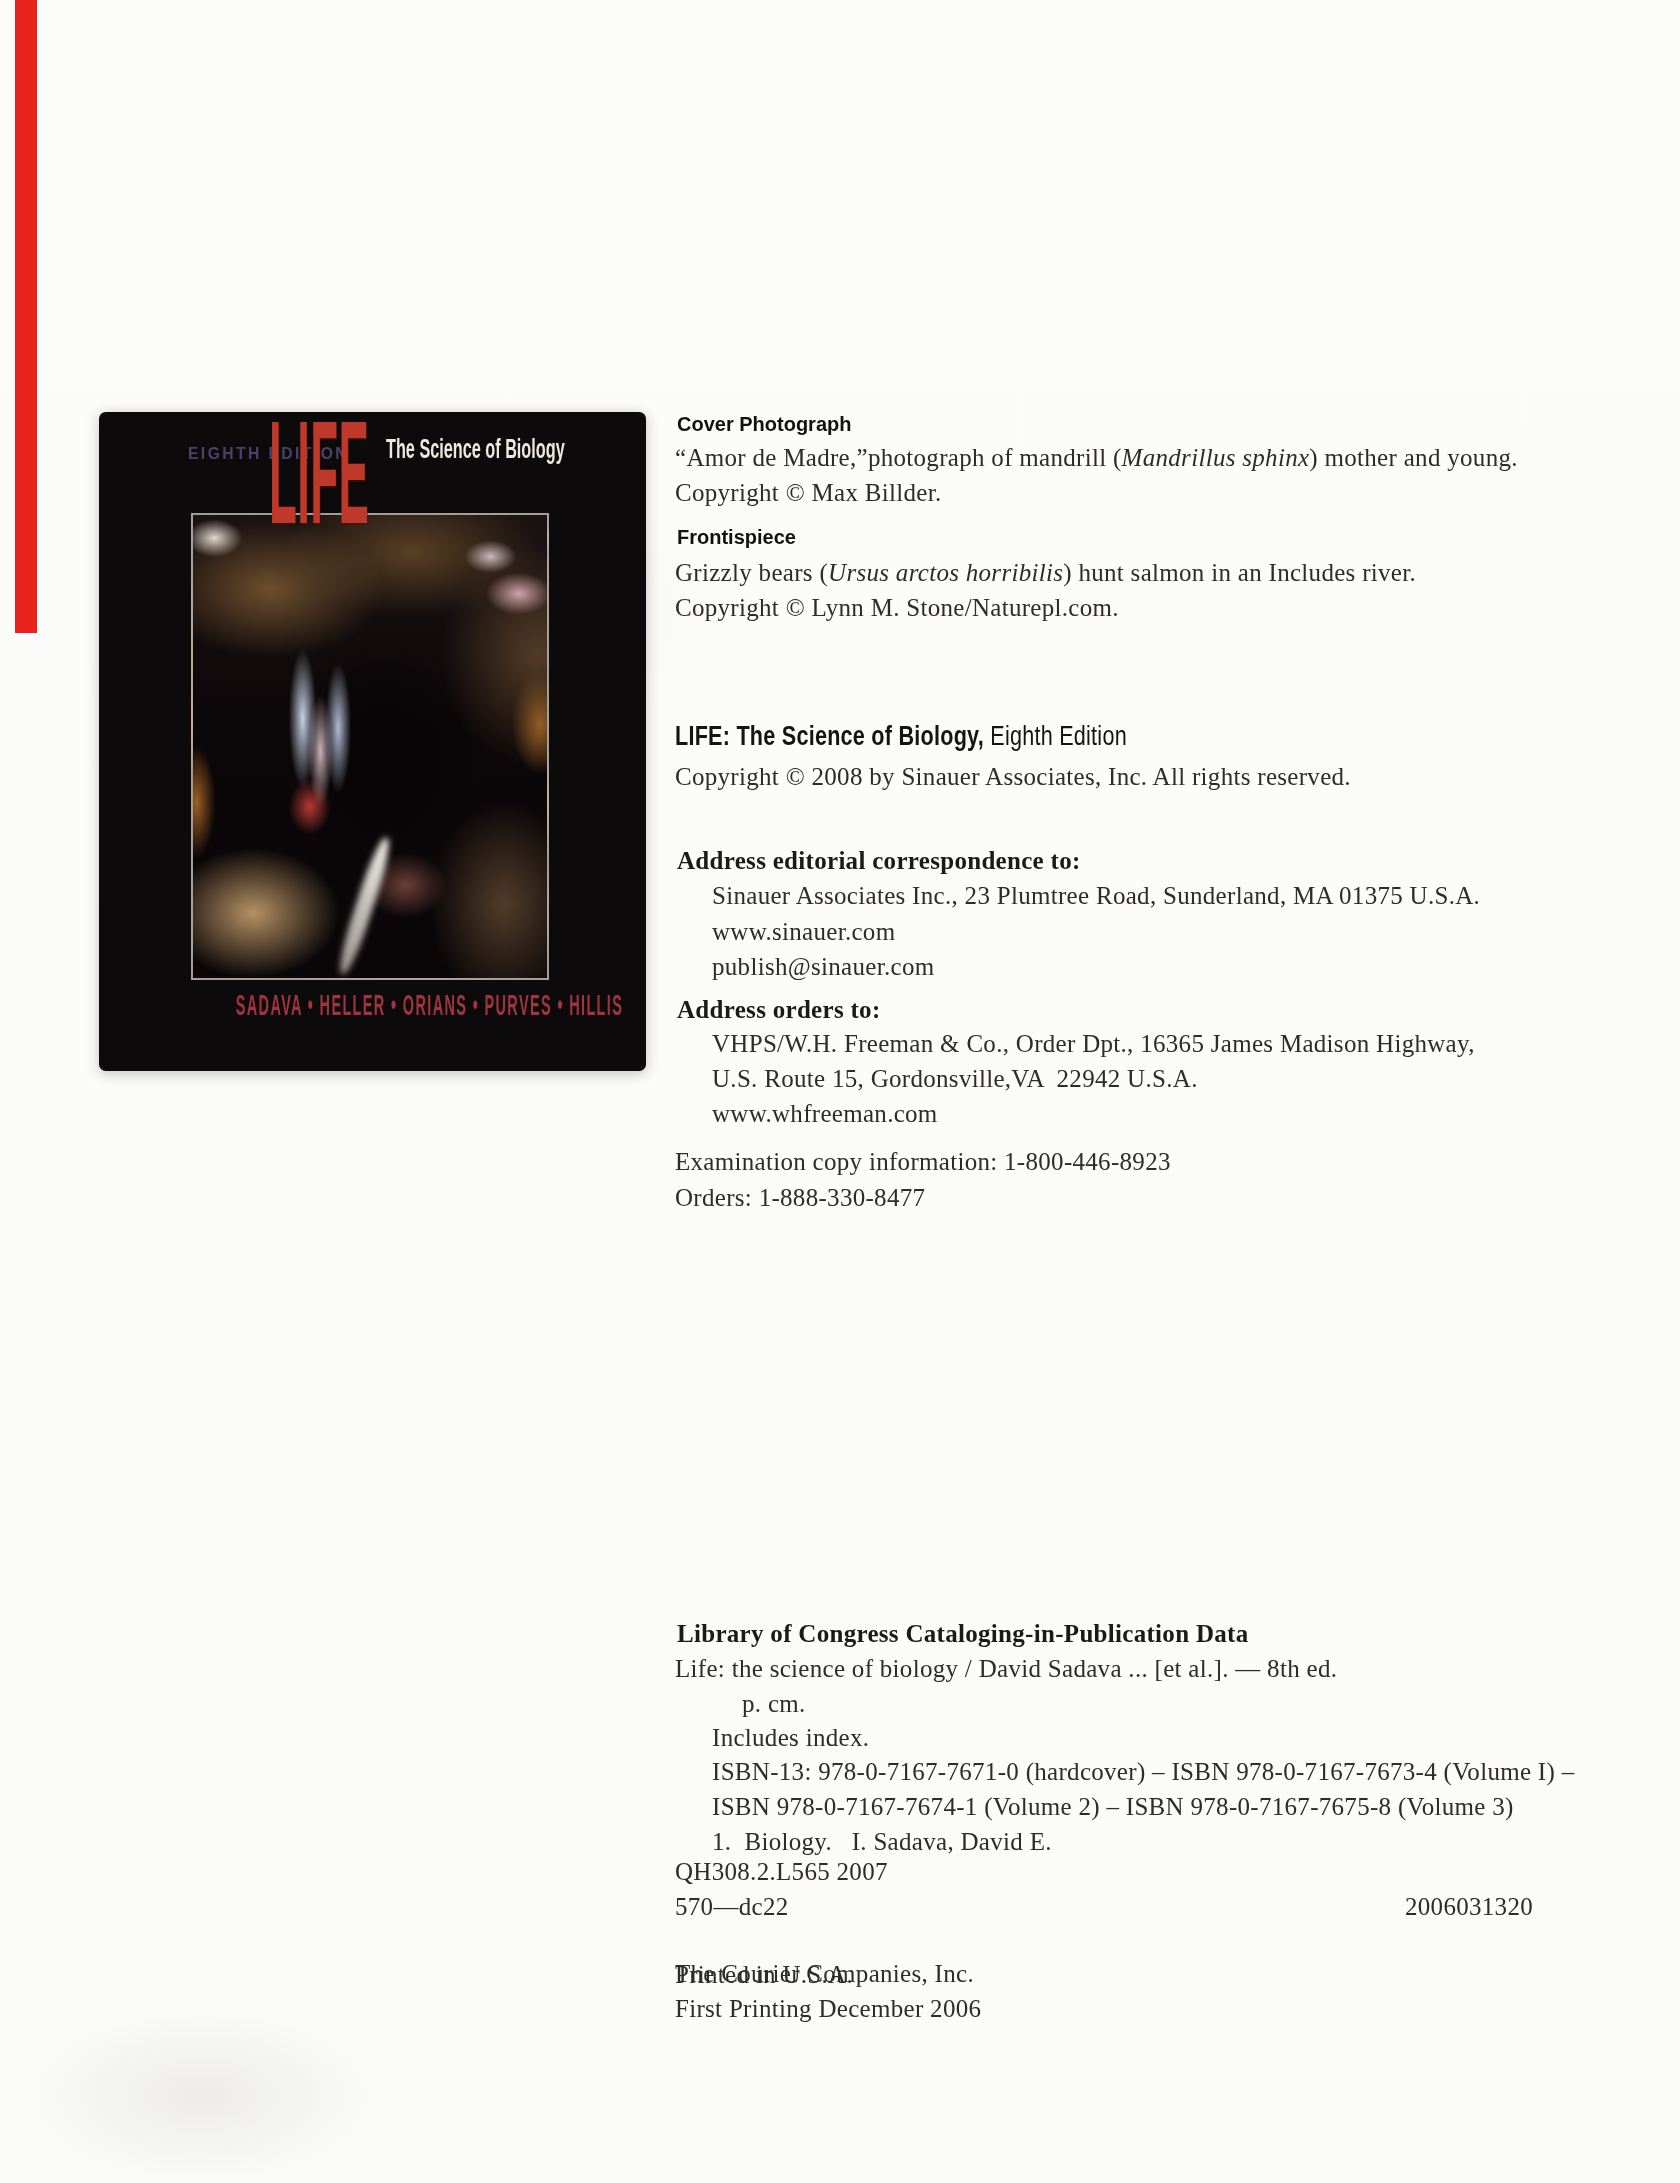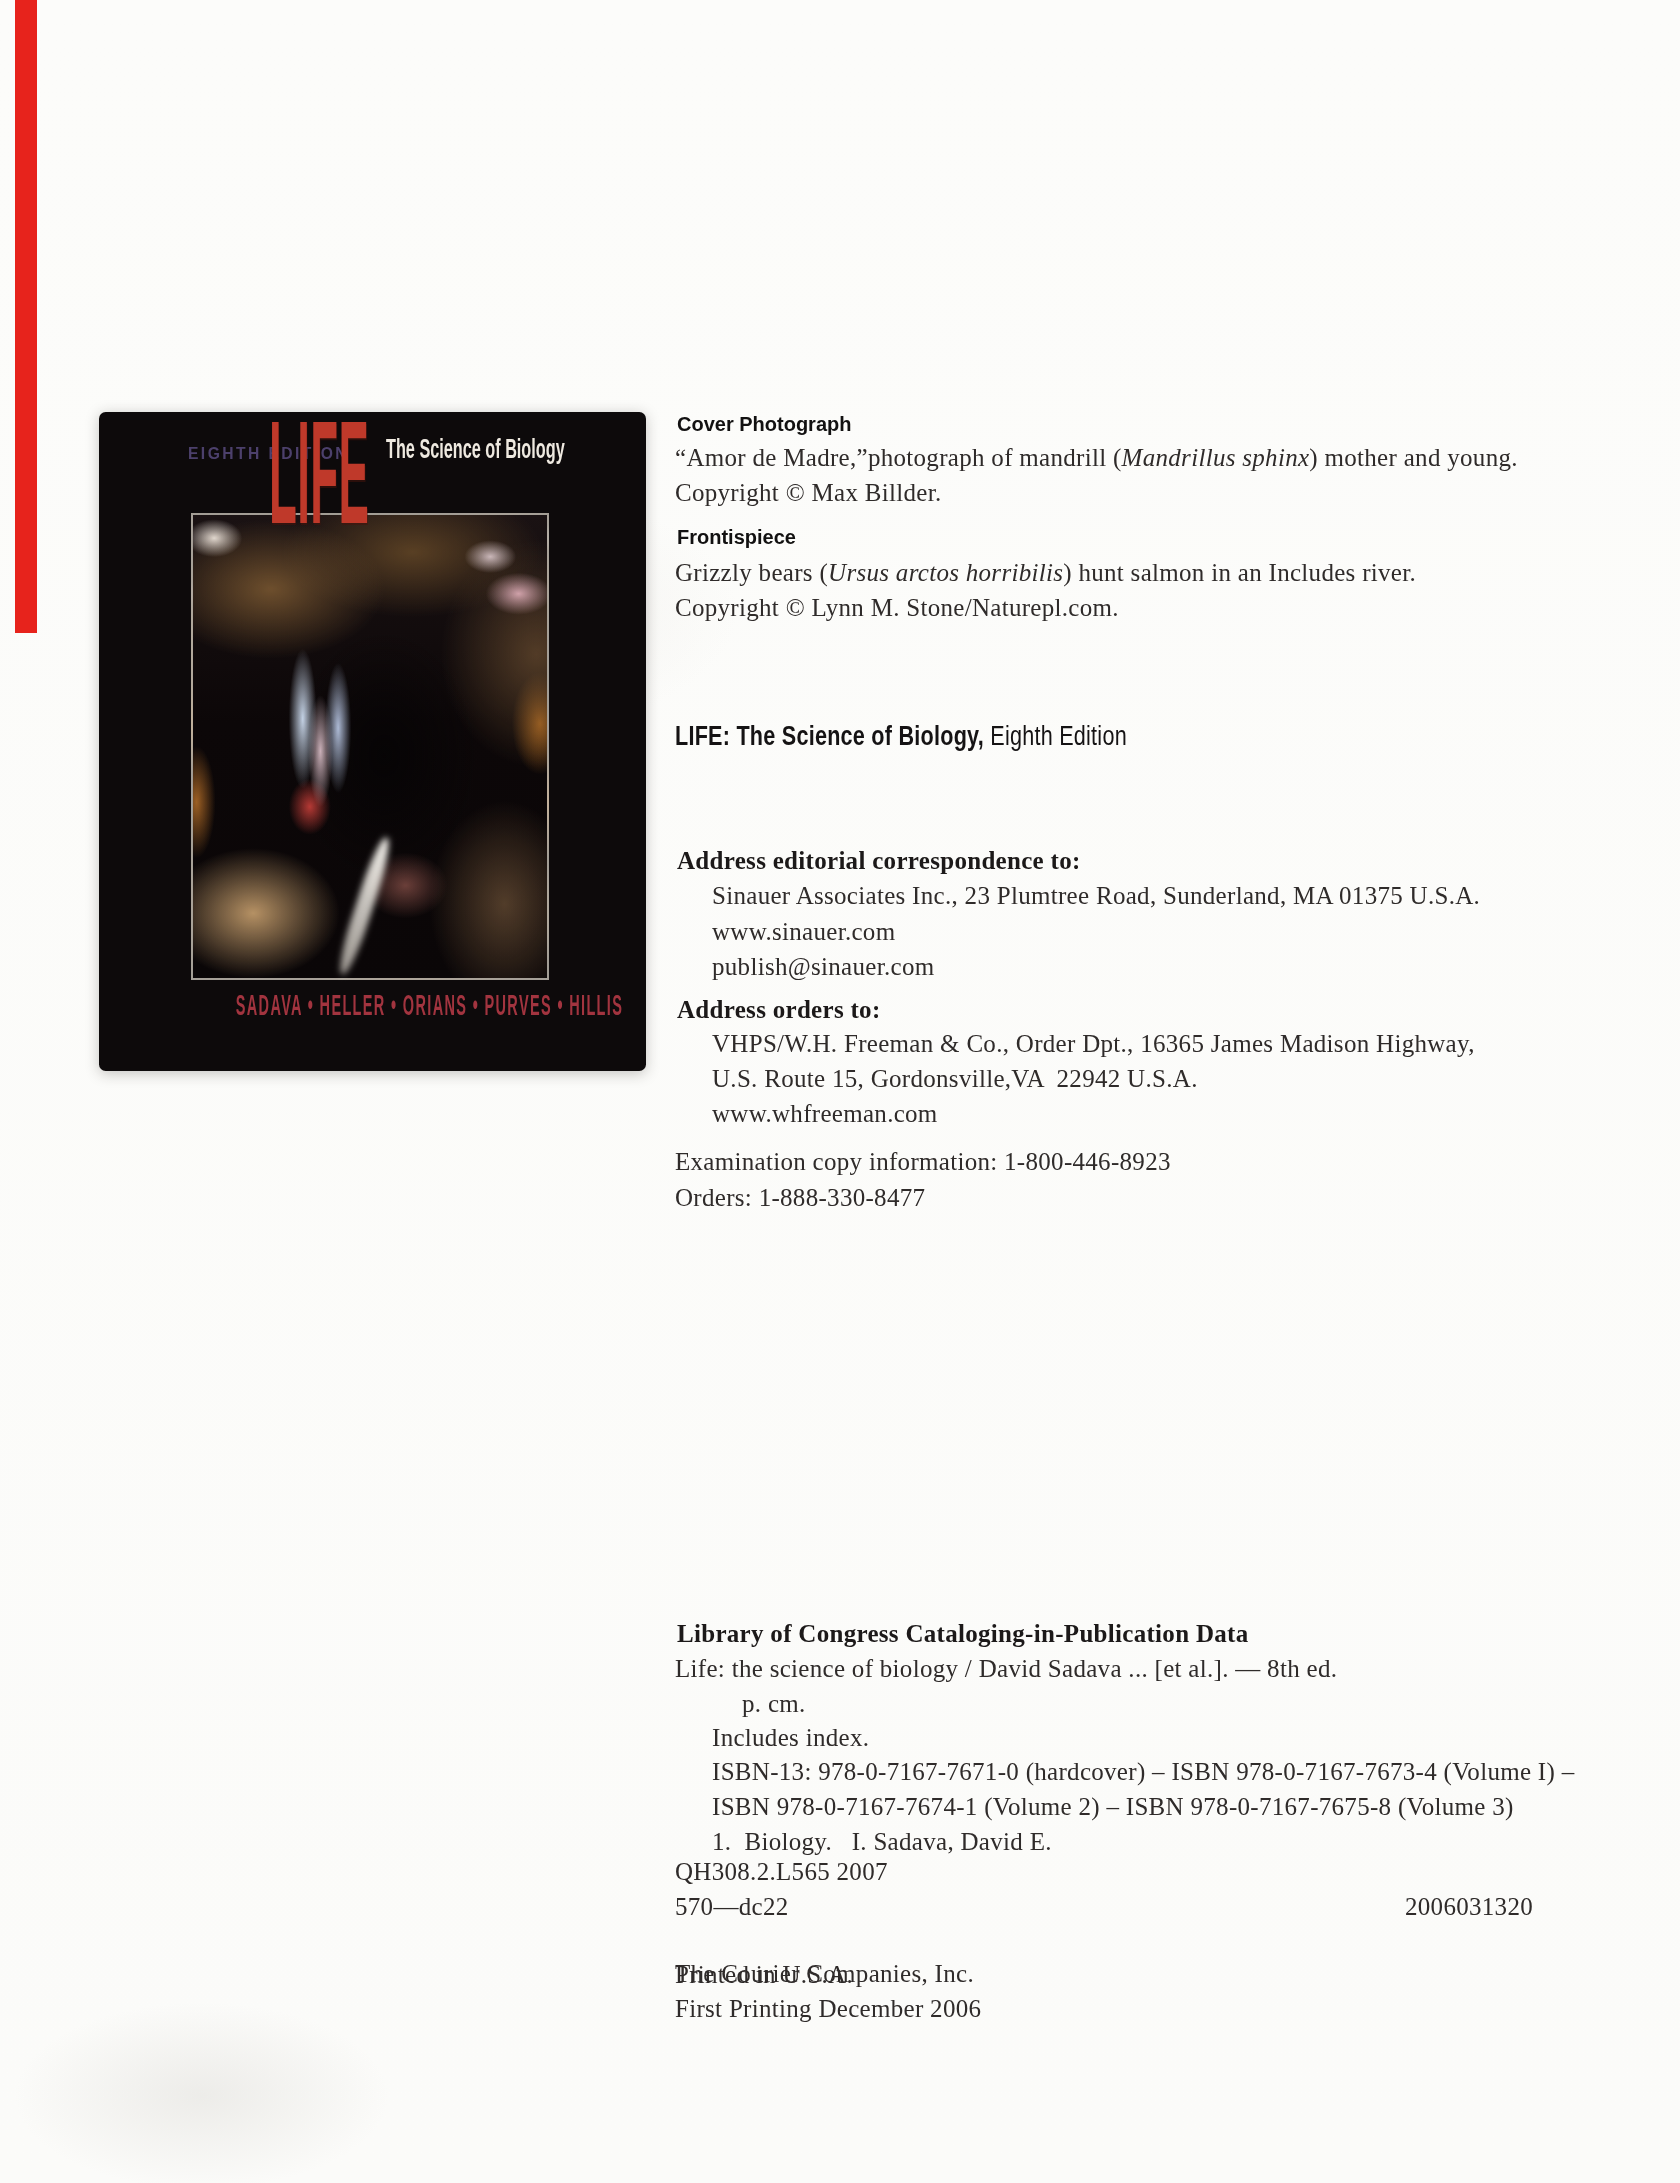--- a/index.html
+++ b/index.html
@@ -109,20 +109,21 @@
 
   <div class="ln hd-sans" style="left:677px; top:410px;">Cover Photograph</div>
   <div class="ln" style="left:675px; top:443px;"><span>“Amor de Madre,”photograph of mandrill (</span><i>Mandrillus sphinx</i><span>) mother and young.</span></div>
   <div class="ln" style="left:675px; top:478px;">Copyright © Max Billder.</div>
 
   <div class="ln hd-sans" style="left:677px; top:523px;">Frontispiece</div>
   <div class="ln" style="left:675px; top:558px;"><span>Grizzly bears (</span><i>Ursus arctos horribilis</i><span>) hunt salmon in an Includes river.</span></div>
   <div class="ln" style="left:675px; top:593px;">Copyright © Lynn M. Stone/Naturepl.com.</div>
 
   <div class="ln cond" style="left:675px; top:722px;"><span class="b">LIFE: The Science of Biology,</span><span class="r"> Eighth Edition</span></div>
+  <div class="ln" style="left:675px; top:762px;">Copyright © 2008 by Sinauer Associates, Inc. All rights reserved.</div>
 
   <div class="ln hd-serif" style="left:677px; top:846px;">Address editorial correspondence to:</div>
   <div class="ln" style="left:712px; top:881px;">Sinauer Associates Inc., 23 Plumtree Road, Sunderland, MA 01375 U.S.A.</div>
   <div class="ln" style="left:712px; top:917px;">www.sinauer.com</div>
   <div class="ln" style="left:712px; top:952px;">publish@sinauer.com</div>
 
   <div class="ln hd-serif" style="left:677px; top:995px;">Address orders to:</div>
   <div class="ln" style="left:712px; top:1029px;">VHPS/W.H. Freeman &amp; Co., Order Dpt., 16365 James Madison Highway,</div>
   <div class="ln" style="left:712px; top:1064px;text-align:right;">U.S. Route 15, Gordonsville,VA  22942 U.S.A.</div>
   <div class="ln" style="left:712px; top:1099px;">www.whfreeman.com</div>

